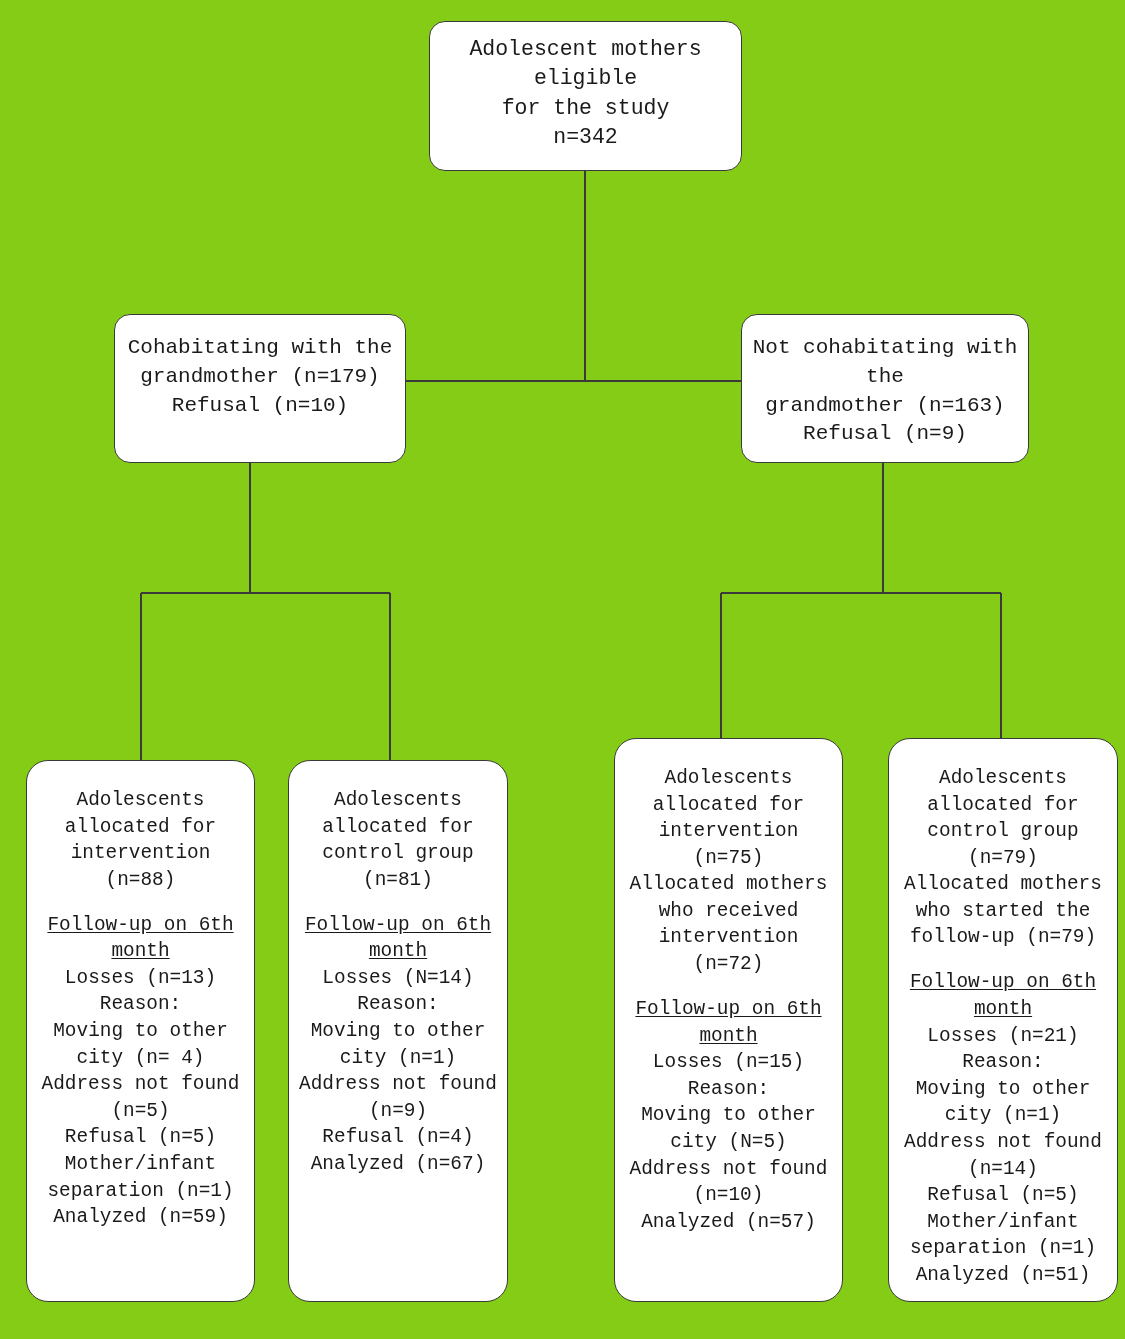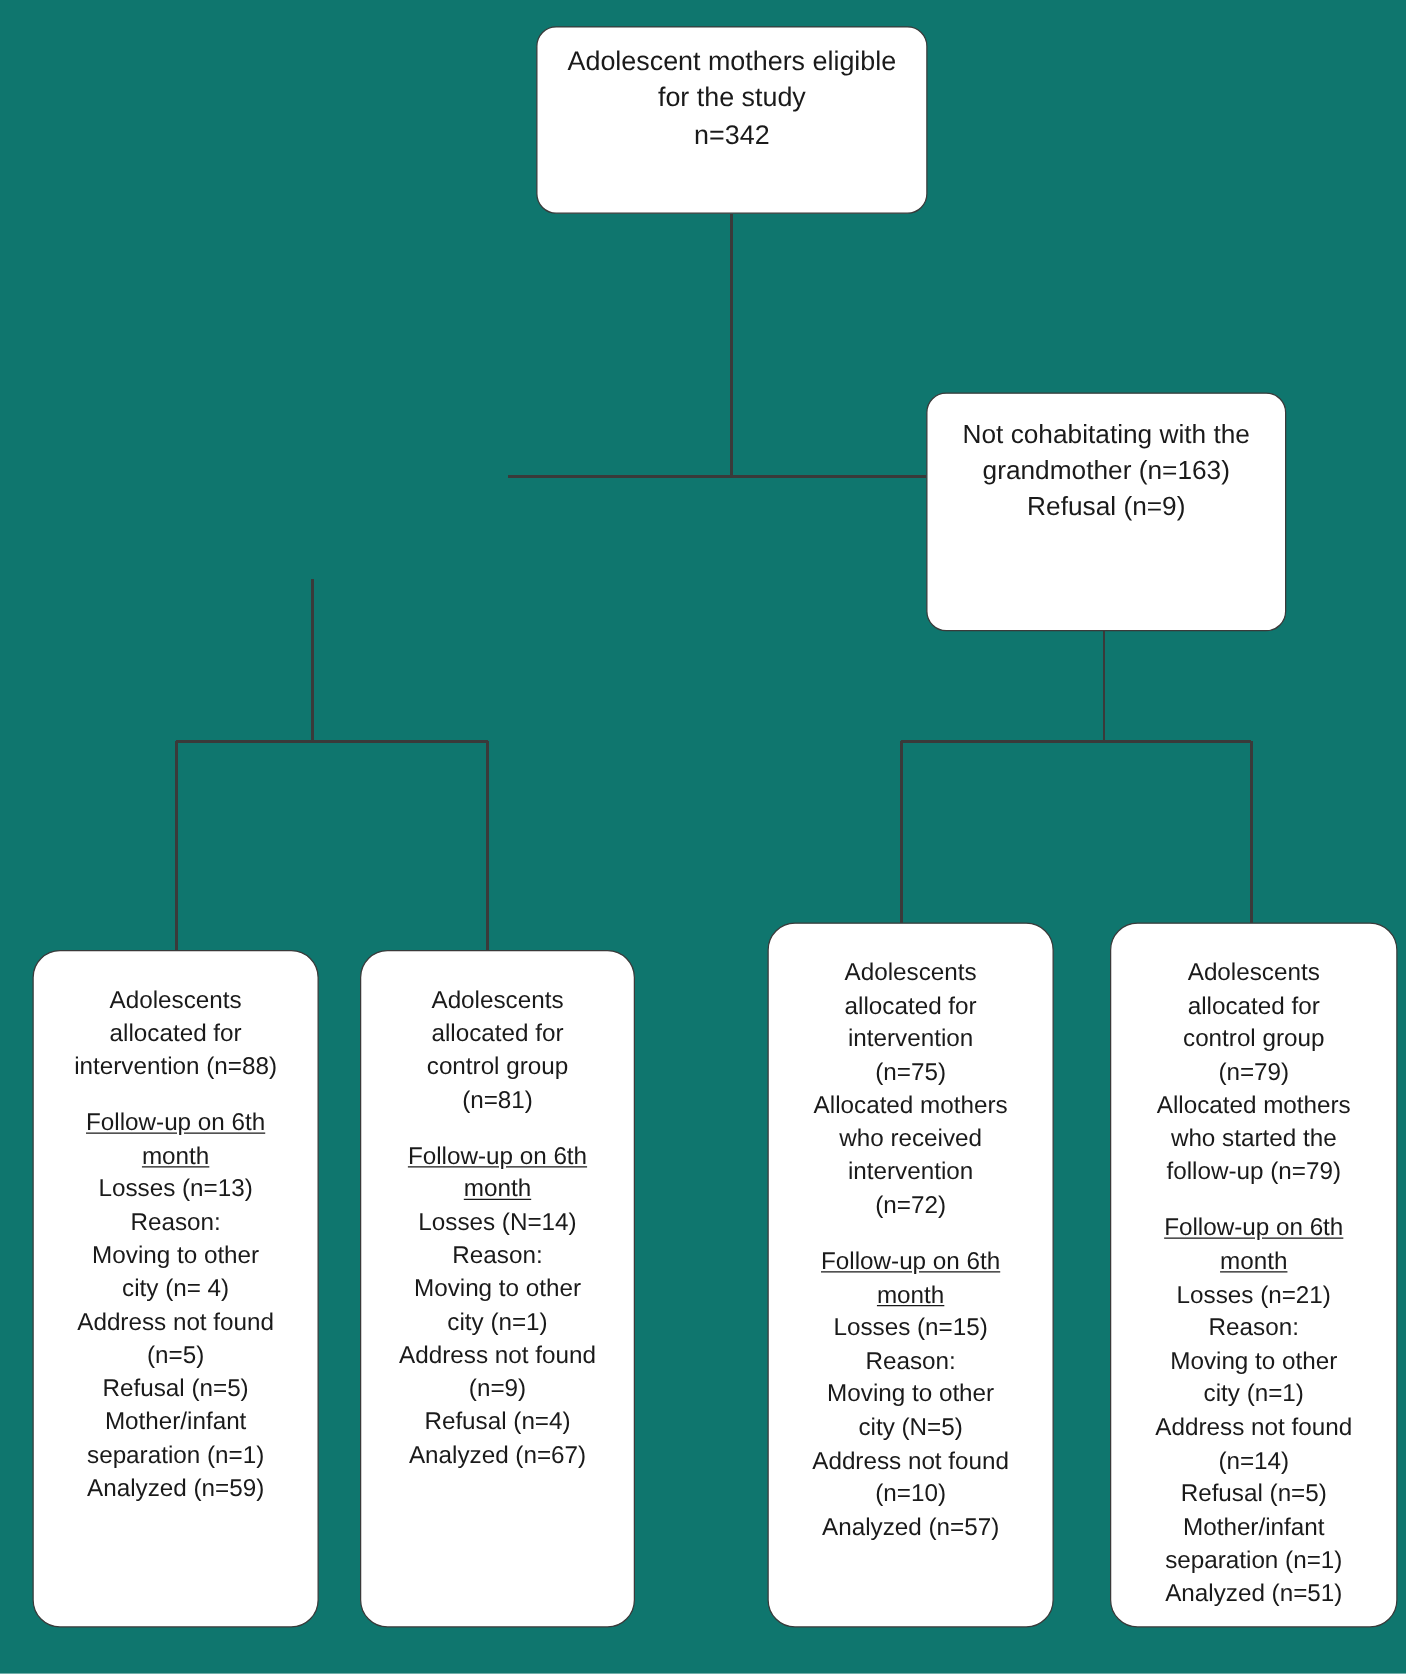--- a/index.html
+++ b/index.html
@@ -5,22 +5,22 @@
 <style>
   html, body {
     margin: 0;
     padding: 0;
     background: #ffffff;
   }
   #canvas {
     position: relative;
     width: 1125px;
     height: 1339px;
-    background: #0f766e;
-    font-family: Liberation Sans, sans-serif;
+    background: #84cc16;
+    font-family: Liberation Mono, monospace;
     color: #1a1a1a;
     overflow: hidden;
   }
   svg#connectors {
     position: absolute;
     left: 0;
     top: 0;
     width: 1125px;
     height: 1339px;
     pointer-events: none;
@@ -61,21 +61,21 @@
 
   
   #node-cohabiting {
     left: 114px; top: 314px; width: 292px; height: 149px;
     border-radius: 16px;
     justify-content: flex-start;
     padding-top: 19px;
     font-size: 21px;
   }
   #node-not-cohabiting {
-    left: 741px; top: 314px; width: 288px; height: 191px;
+    left: 741px; top: 314px; width: 288px; height: 149px;
     border-radius: 16px;
     justify-content: flex-start;
     padding-top: 19px;
     font-size: 21px;
   }
 
   
   .leaf {
     border-radius: 22px;
     justify-content: flex-start;
@@ -111,20 +111,25 @@
       <line x1="1001" y1="593" x2="1001" y2="738"></line>
     </g>
   </svg>
 
   <div class="node" id="node-eligible">
     <span class="line">Adolescent mothers eligible</span>
     <span class="line">for the study</span>
     <span class="line">n=342</span>
   </div>
 
+  <div class="node" id="node-cohabiting">
+    <span class="line">Cohabitating with the</span>
+    <span class="line">grandmother (n=179)</span>
+    <span class="line">Refusal (n=10)</span>
+  </div>
 
   <div class="node" id="node-not-cohabiting">
     <span class="line">Not cohabitating with the</span>
     <span class="line">grandmother (n=163)</span>
     <span class="line">Refusal (n=9)</span>
   </div>
 
   <div class="node leaf" id="node-left-intervention">
     <span class="line">Adolescents</span>
     <span class="line">allocated for</span>

